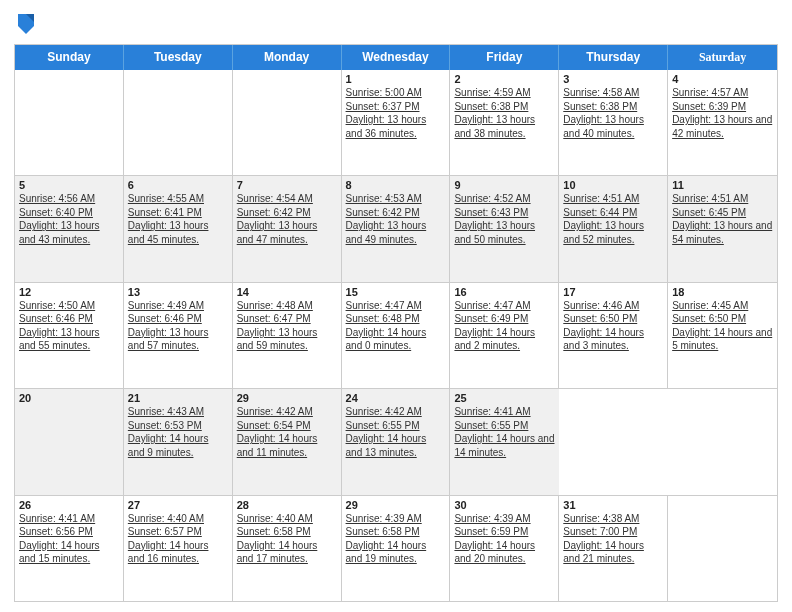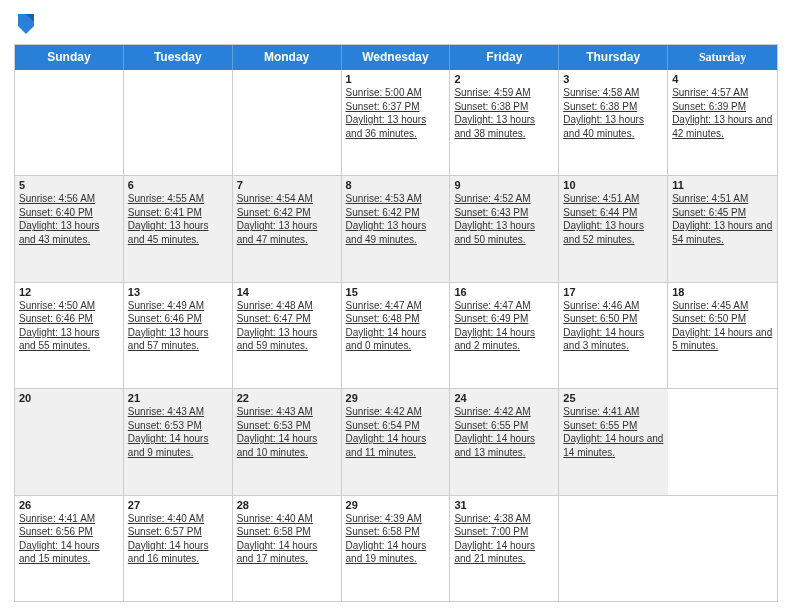--- a/index.html
+++ b/index.html
@@ -288,27 +288,20 @@
             <div class="cell-day">20</div>
           </div>
           <div class="cal-cell alt-row">
             <div class="cell-day">21</div>
             <div class="cell-info">Sunrise: 4:43 AM
 Sunset: 6:53 PM
 Daylight: 14 hours
 and 9 minutes.</div>
           </div>
           <div class="cal-cell alt-row">
-            <div class="cell-day">22</div>
-            <div class="cell-info">Sunrise: 4:43 AM
-Sunset: 6:53 PM
-Daylight: 14 hours
-and 10 minutes.</div>
-          </div>
-          <div class="cal-cell alt-row">
             <div class="cell-day">29</div>
             <div class="cell-info">Sunrise: 4:42 AM
 Sunset: 6:54 PM
 Daylight: 14 hours
 and 11 minutes.</div>
           </div>
           <div class="cal-cell alt-row">
             <div class="cell-day">24</div>
             <div class="cell-info">Sunrise: 4:42 AM
 Sunset: 6:55 PM
@@ -344,20 +337,27 @@
 Sunset: 6:58 PM
 Daylight: 14 hours
 and 17 minutes.</div>
           </div>
           <div class="cal-cell">
             <div class="cell-day">29</div>
             <div class="cell-info">Sunrise: 4:39 AM
 Sunset: 6:58 PM
 Daylight: 14 hours
 and 19 minutes.</div>
+          </div>
+          <div class="cal-cell">
+            <div class="cell-day">30</div>
+            <div class="cell-info">Sunrise: 4:39 AM
+Sunset: 6:59 PM
+Daylight: 14 hours
+and 20 minutes.</div>
           </div>
           <div class="cal-cell">
             <div class="cell-day">31</div>
             <div class="cell-info">Sunrise: 4:38 AM
 Sunset: 7:00 PM
 Daylight: 14 hours
 and 21 minutes.</div>
           </div>
           <div class="cal-cell"></div>
         </div>

